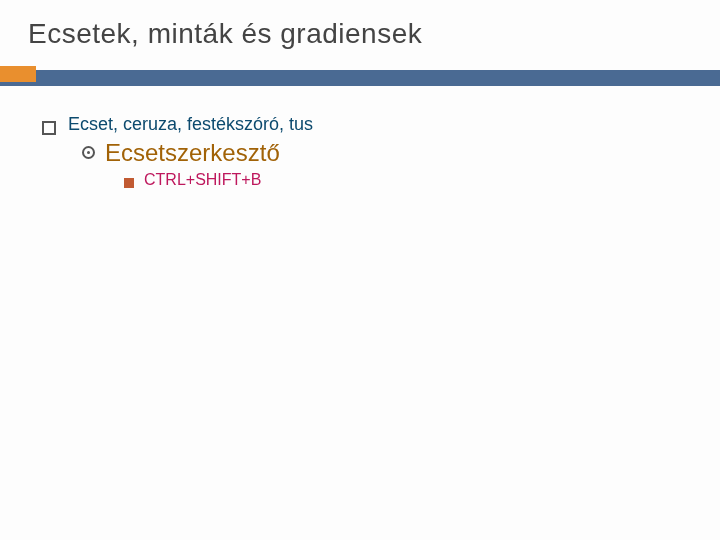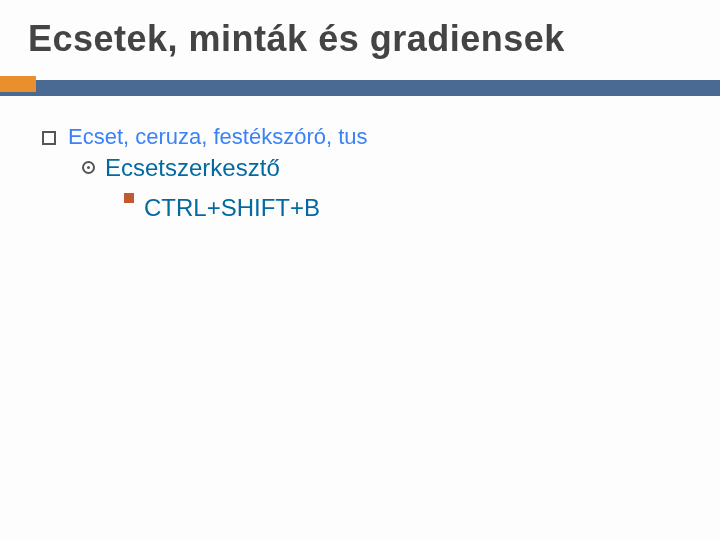--- a/index.html
+++ b/index.html
@@ -1,32 +1,32 @@
 <!DOCTYPE html>
 <html><head>
 <meta charset="utf-8">
 <style>
   * { margin: 0; padding: 0; box-sizing: border-box; }
   html, body { width: 720px; height: 540px; background: #fdfdfd; font-family: Arial, Helvetica, sans-serif; color: #3b3b3b; }
   .slide { width: 720px; height: 540px; position: relative; padding: 18px 28px 0 28px; }
-  .title { font-size: 36px; font-weight: 700; color: #444; letter-spacing: 0.5px; }
+  .title { font-size: 28px; font-weight: 400; color: #444; letter-spacing: 0.5px; }
   .divider-wrap { position: relative; margin-top: 16px; height: 26px; }
   .divider-orange { position: absolute; left: -28px; top: 0; width: 36px; height: 16px; background: #e98f2e; }
   .divider-blue { position: absolute; left: -28px; top: 4px; right: -28px; height: 16px; background: #4a6a93; }
   .content { margin-top: 22px; padding-left: 14px; }
   .lvl1 { display: flex; align-items: flex-start; margin-bottom: 4px; }
   .lvl1 .bullet { width: 14px; height: 14px; border: 2px solid #555; margin-top: 7px; margin-right: 12px; flex-shrink: 0; }
-  .lvl1 .text { font-size: 22px; color: #3b82f6; text-align: center; }
+  .lvl1 .text { font-size: 18px; color: #0c4a6e; text-align: center; }
   .lvl2 { display: flex; align-items: flex-start; margin-left: 40px; margin-top: 4px; margin-bottom: 2px; }
   .lvl2 .bullet { width: 13px; height: 13px; border: 2px solid #555; border-radius: 50%; margin-top: 7px; margin-right: 10px; flex-shrink: 0; position: relative; }
   .lvl2 .bullet::after { content: ""; position: absolute; top: 3px; left: 3px; width: 3px; height: 3px; background: #555; border-radius: 50%; }
-  .lvl2 .text { font-size: 24px; color: #0369a1; }
+  .lvl2 .text { font-size: 24px; color: #a16207; }
   .lvl3 { display: flex; align-items: flex-start; margin-left: 82px; margin-top: 4px; margin-bottom: 10px; }
   .lvl3 .bullet { width: 10px; height: 10px; background: #c15a32; margin-top: 7px; margin-right: 10px; flex-shrink: 0; }
-  .lvl3 .text { font-size: 24px; color: #0369a1; margin-top: 8px; }
+  .lvl3 .text { font-size: 16px; color: #be185d; }
 </style>
 </head>
 <body>
 
 <div class="slide">
   <div class="title">Ecsetek, minták és gradiensek</div>
   <div class="divider-wrap">
     <div class="divider-blue"></div>
     <div class="divider-orange"></div>
   </div>

